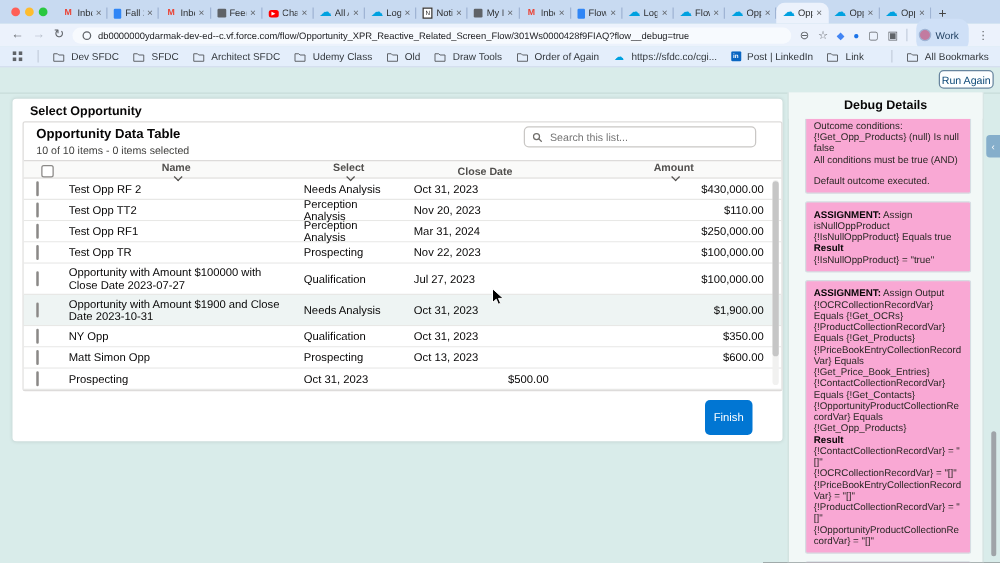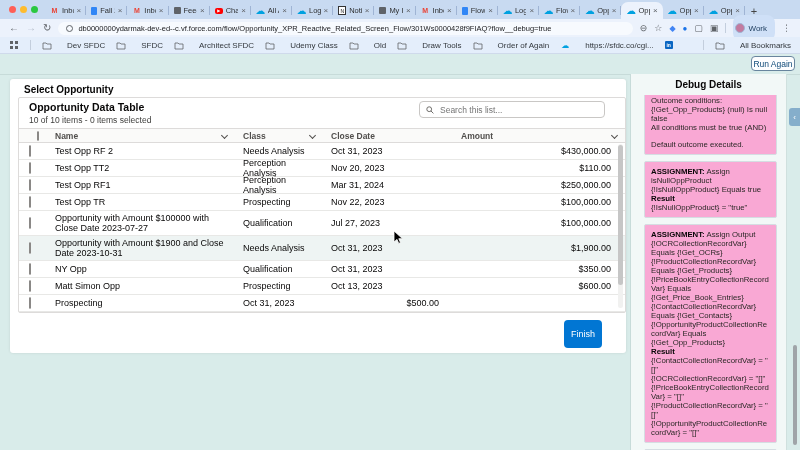--- a/index.html
+++ b/index.html
@@ -40,21 +40,21 @@
   .tool-ic{flex:none;font-size:9px;color:#5f6368;}
   .ext.diamond{color:#4285f4;font-size:8px;}
   .ext.circle{color:#1a73e8;font-size:8px;}
   .sep{width:1px;height:10px;background:#c3cedd;flex:none;}
   .work-chip{display:flex;align-items:center;gap:3px;background:#cfe0f7;border-radius:8px;height:26px;
              padding:0 8px 0 2px;font-size:8px;color:#1a3a5c;flex:none;}
   .avatar{width:10px;height:10px;border-radius:50%;background:#c27ba0;border:1px solid #9fb4d4;box-sizing:border-box;}
   .bookmarks{position:absolute;top:37px;left:0;right:0;height:17px;background:#e4eefb;
              display:flex;align-items:center;gap:11px;padding:0 9px;box-sizing:border-box;
              font-size:8px;color:#33383d;border-bottom:1px solid #cfdaeb;}
-  .bm{display:flex;align-items:center;gap:15px;white-space:nowrap;justify-content:flex-end;}
+  .bm{display:flex;align-items:center;gap:5px;white-space:nowrap;justify-content:flex-end;}
   .bm-flex{flex:1;}
   .bi{flex:none;display:inline-flex;align-items:center;justify-content:center;width:10px;height:9px;font-size:8px;}
   .bi.cloud{color:#00a1e0;}
   .bi.linkedin{background:#0a66c2;color:#fff;font-size:5px;width:8px;height:8px;border-radius:1px;font-weight:bold;}
   
   .page{position:absolute;top:54px;left:0;right:0;bottom:0;background:#d9ecea;}
   .runagain{position:absolute;top:2px;right:5px;width:44px;height:15px;background:#fdfeff;
             border:1px solid #68859e;border-radius:4px;color:#0f4a78;font-size:8.5px;
             font-family:"Liberation Sans",sans-serif;padding:0;}
   .topline{position:absolute;top:20px;left:0;right:0;border-top:1px solid #c7dbd9;}
@@ -65,21 +65,21 @@
             border-radius:2px;background:#fff;box-sizing:border-box;}
   .tb-title{position:absolute;left:10px;top:3px;font-size:10.5px;font-weight:bold;color:#080707;}
   .tb-sub{position:absolute;left:10px;top:17px;font-size:8.5px;color:#3e3e3c;}
   .search{position:absolute;right:20px;top:3px;width:186px;height:17px;border:1px solid #c9c7c5;
           border-radius:4px;background:#fff;display:flex;align-items:center;padding:0 6px;gap:4px;box-sizing:border-box;}
   .search input{border:0;outline:0;flex:1;font-size:8.5px;color:#333;background:transparent;
                 font-family:"Liberation Sans",sans-serif;min-width:0;}
   .thead,.trow{display:grid;grid-template-columns:28px 188px 88px 130px 1fr;align-items:center;box-sizing:border-box;}
   .thead{height:15px;margin-top:30px;background:#fafaf9;border-top:1px solid #dddbda;
          border-bottom:1px solid #dddbda;font-size:8.5px;font-weight:bold;color:#514f4d;}
-  .th{display:flex;align-items:center;justify-content:space-between;padding:0 8px;min-width:0;}
+  .th{display:flex;align-items:center;justify-content:space-between;padding:0 8px;min-width:0;flex-direction:column;}
   .chev{width:4px;height:4px;border-right:1.2px solid #514f4d;border-bottom:1.2px solid #514f4d;
         transform:rotate(45deg);flex:none;margin-left:3px;}
   .trow{height:17px;border-bottom:1px solid #e8e8e6;font-size:9px;color:#080707;background:#fff;}
   .trow.tall{height:25px;}
   .trow.hl{background:#eef4f3;}
   .td{padding:0 8px;line-height:10.5px;overflow:hidden;}
   .td.amt{text-align:right;padding-right:14px;}
   .cb{width:10px;height:10px;border:1px solid #8a8886;border-radius:2px;background:#fff;margin-left:10px;box-sizing:border-box;}
   .tb-scroll{position:absolute;right:2px;top:46px;width:5px;height:164px;background:#f1f1f0;border-radius:3px;}
   .tb-thumb{position:absolute;left:0;top:1px;width:5px;height:140px;background:#c6c6c6;border-radius:3px;}
@@ -342,21 +342,21 @@
         </div>
         <div class="thead" id="thead">
             <div class="th">
               <span class="cb"></span>
             </div>
             <div class="th">
               <span>Name</span>
               <span class="chev"></span>
             </div>
             <div class="th">
-              <span>Class</span>
+              <span>Select</span>
               <span class="chev"></span>
             </div>
             <div class="th">
               <span>Close Date</span>
             </div>
             <div class="th">
               <span>Amount</span>
               <span class="chev"></span>
             </div>
           </div>

